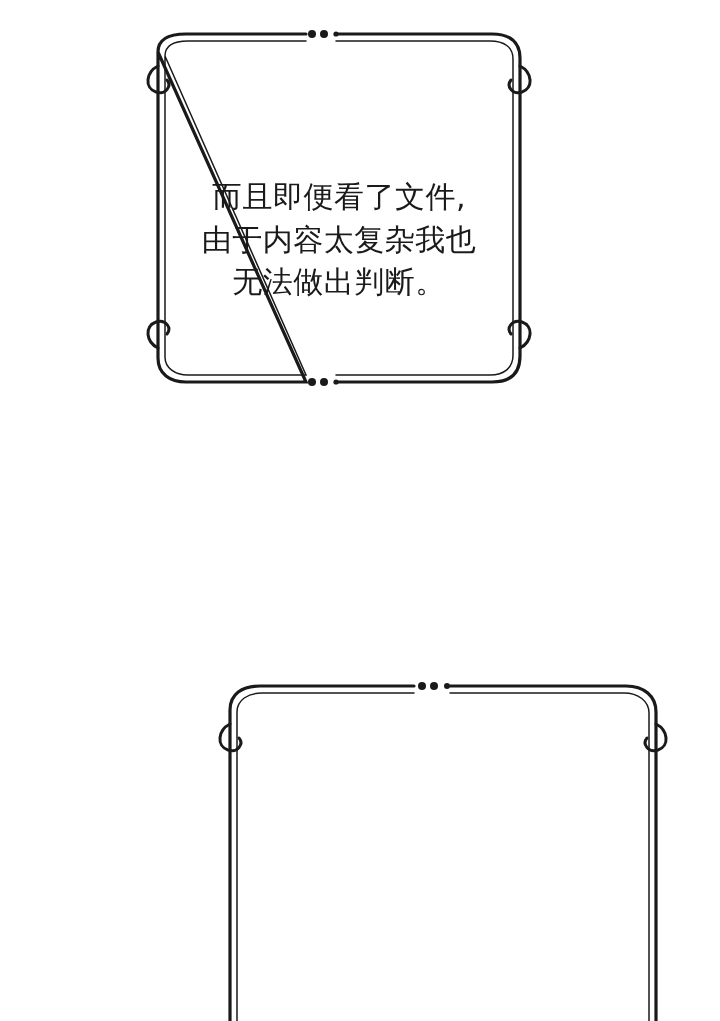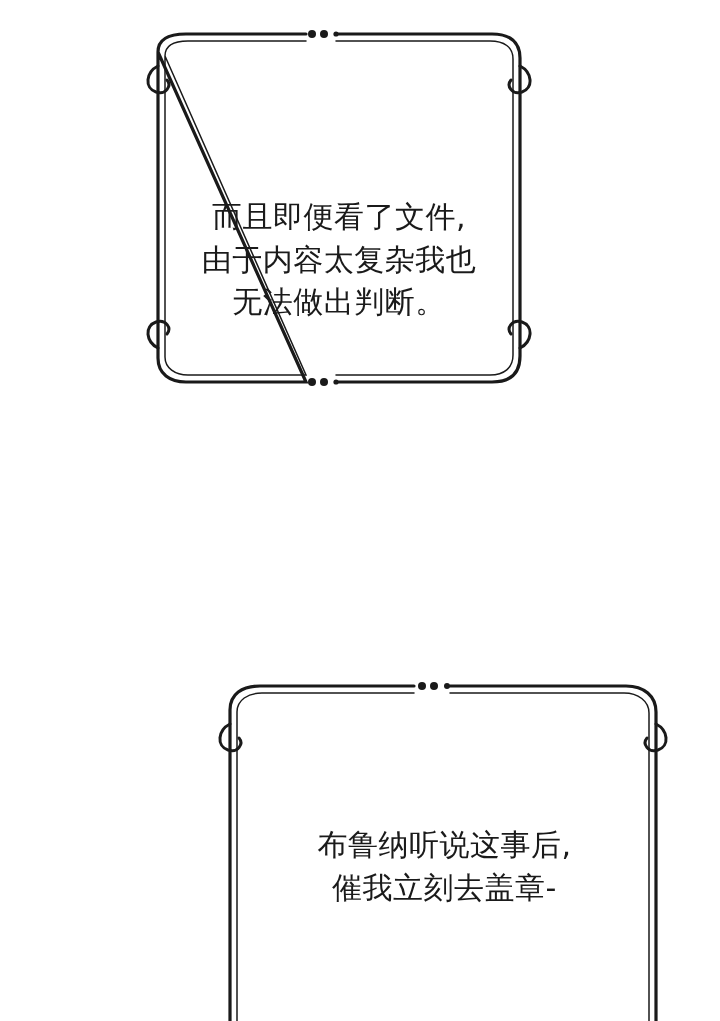--- a/index.html
+++ b/index.html
@@ -34,21 +34,20 @@
     position: absolute;
     left: 0;
     right: 0;
     text-align: center;
     color: #1a1a1a;
     font-size: 30px;
     line-height: 1.42;
     letter-spacing: 0.5px;
     white-space: pre-line;
     font-family: "DejaVu Sans", "Liberation Sans", sans-serif;
-    margin-top: 20px;
   }
 
   
   #panel-one {
     left: 130px;
     top: 26px;
     width: 418px;
     height: 390px;
   }
   #panel-one .panel-text {
@@ -140,17 +139,15 @@
                C420 21 431 29 431 41
                L431 400" stroke="#1a1a1a" stroke-width="1.5" stroke-linecap="round" fill="none"></path>
 
       <path d="M12 52 C0 58 -2 74 10 78 C20 81 26 72 21 66" stroke="#1a1a1a" stroke-width="3" fill="none" stroke-linecap="round"></path>
       <path d="M438 52 C450 58 452 74 440 78 C430 81 424 72 429 66" stroke="#1a1a1a" stroke-width="3" fill="none" stroke-linecap="round"></path>
 
       <circle cx="204" cy="14" r="4" fill="#1a1a1a"></circle>
       <circle cx="216" cy="14" r="4" fill="#1a1a1a"></circle>
       <circle cx="229" cy="14" r="3" fill="#1a1a1a"></circle>
     </svg>
-    <div class="panel-text">布鲁纳听说这事后,
-催我立刻去盖章-</div>
   </div>
 
 </div>
 
 </body></html>

